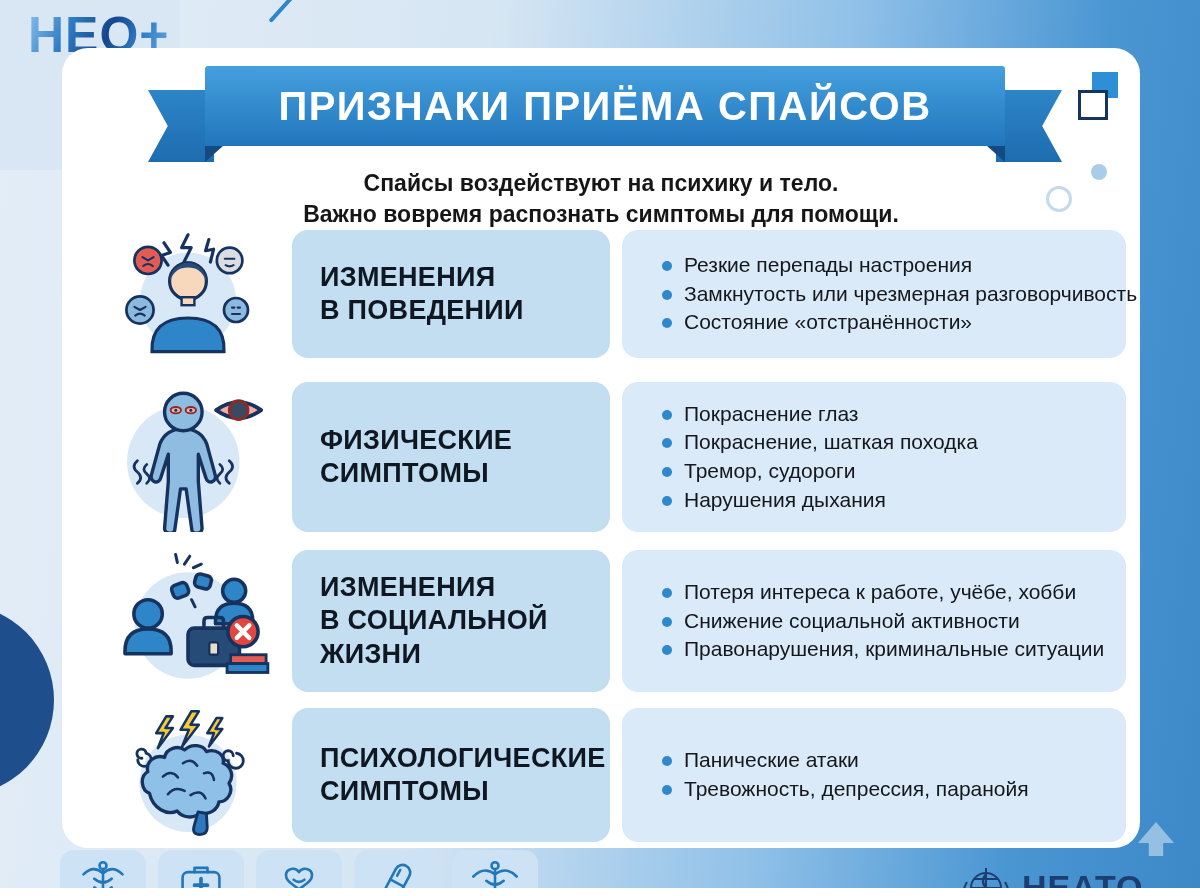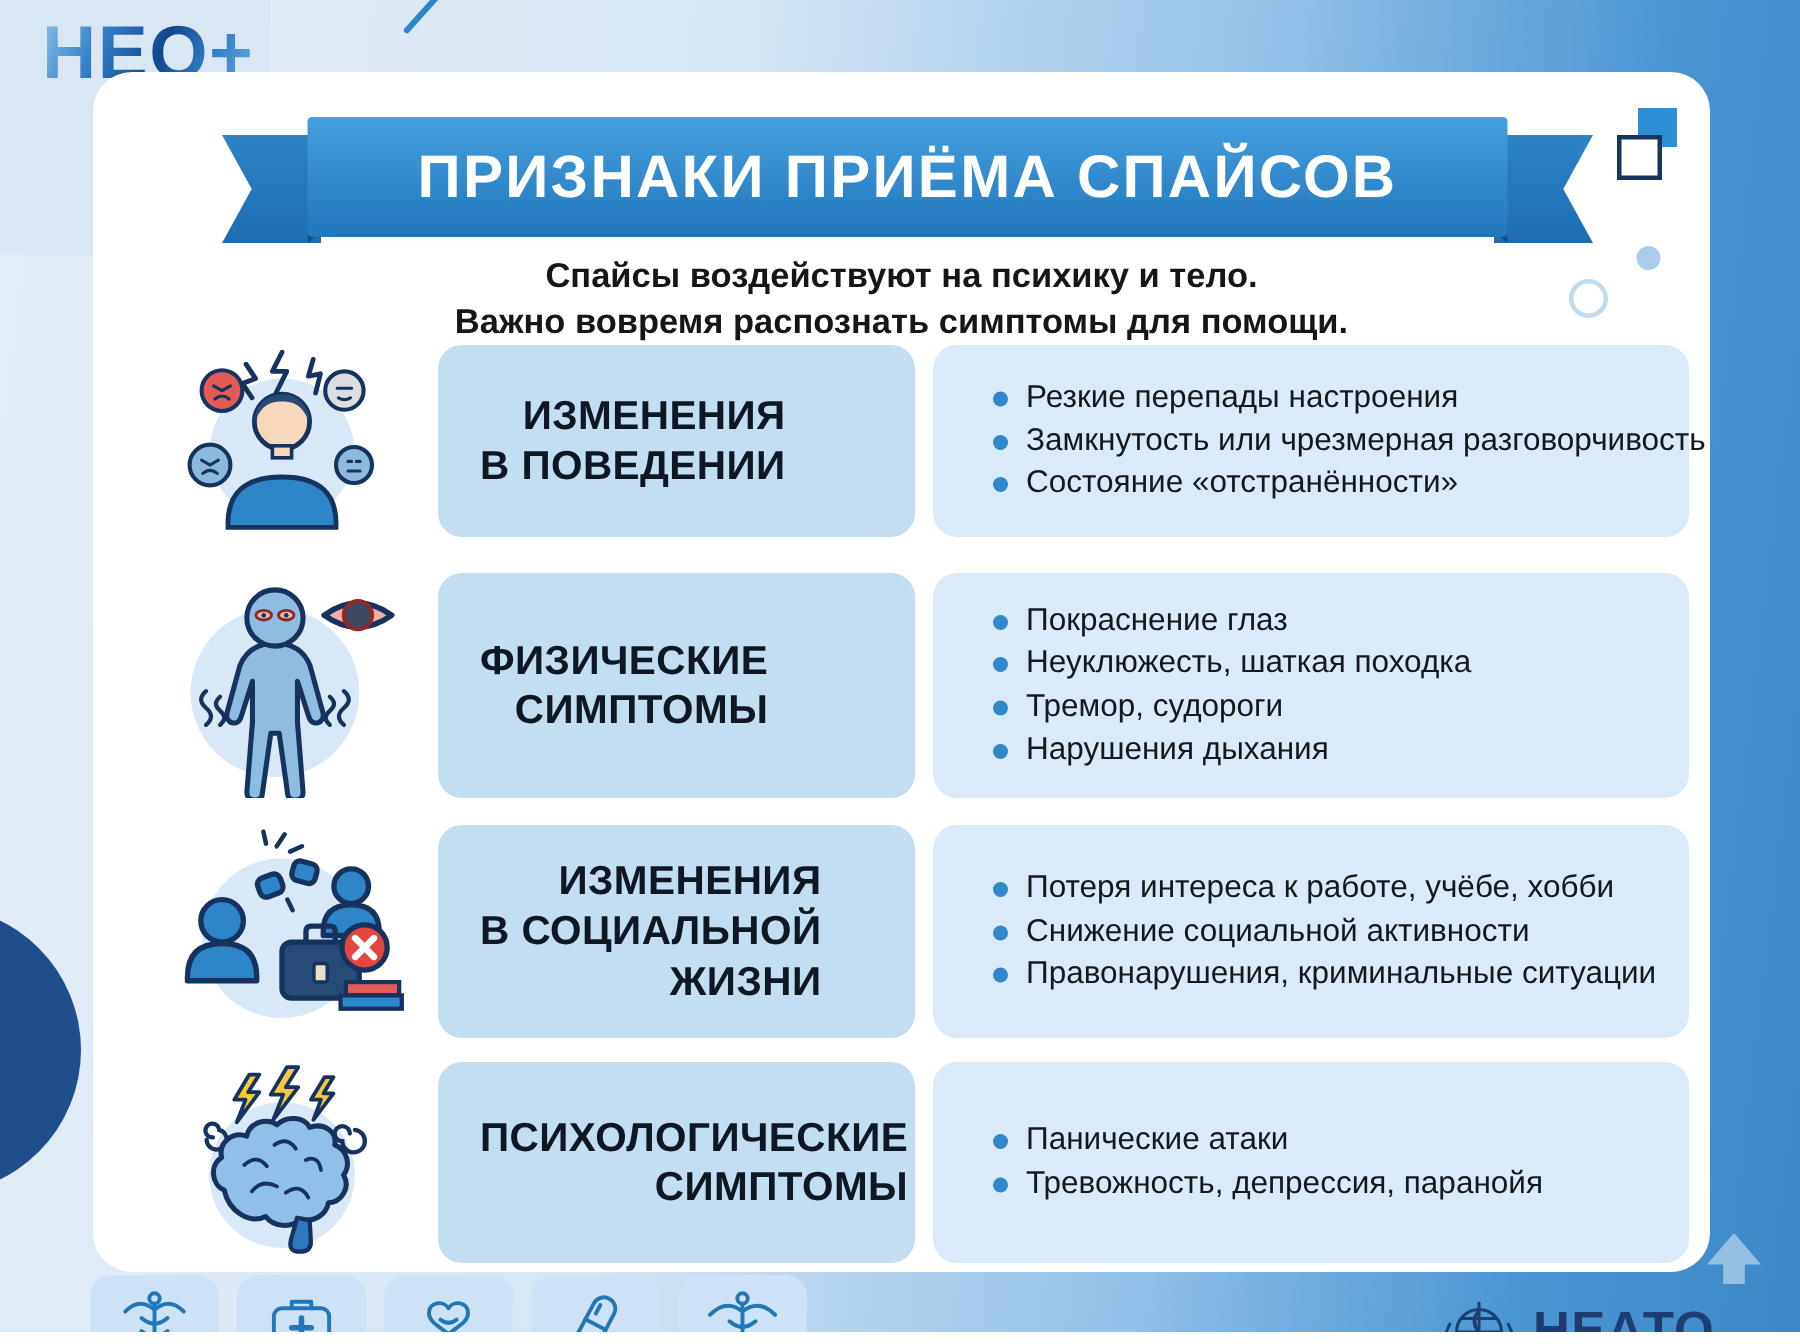--- a/index.html
+++ b/index.html
@@ -24,21 +24,21 @@
   .sq-outline{position:absolute;left:1078px;top:90px;width:24px;height:24px;border:3px solid #16355e;background:#fff;}
   .dot-filled{position:absolute;left:1091px;top:164px;width:16px;height:16px;border-radius:50%;background:#a9cde9;}
   .circ-outline{position:absolute;left:1046px;top:186px;width:20px;height:20px;border-radius:50%;border:3px solid #c2daee;}
 
   
   .logo{position:absolute;left:28px;top:6px;font-size:50px;font-weight:800;letter-spacing:1px;
         background-image:linear-gradient(115deg,#8fc3ee 0%,#2f7cc4 30%,#14478c 55%,#2f7cc4 75%,#6fb0e5 100%);
         -webkit-background-clip:text;background-clip:text;color:transparent;}
 
   
-  .ribbon-main{position:absolute;left:205px;top:78px;width:800px;height:80px;border-radius:3px;
+  .ribbon-main{position:absolute;left:205px;top:66px;width:800px;height:80px;border-radius:3px;
                background:linear-gradient(180deg,#45a0de,#2176bc);
                display:flex;align-items:center;justify-content:center;z-index:3;}
   .ribbon-main h1{margin:0;color:#ffffff;font-size:40px;font-weight:800;letter-spacing:1.5px;white-space:nowrap;}
   .tail{position:absolute;top:90px;width:66px;height:72px;background:linear-gradient(180deg,#2c85c8,#1e6cb0);z-index:1;}
   .tail-left{left:148px;clip-path:polygon(0 0,100% 0,100% 100%,0 100%,30% 50%);}
   .tail-right{left:996px;clip-path:polygon(0 0,100% 0,70% 50%,100% 100%,0 100%);}
   .fold{position:absolute;width:18px;height:16px;background:#134a80;z-index:2;}
   .fold-left{left:205px;top:146px;clip-path:polygon(0 0,100% 0,0 100%);}
   .fold-right{left:987px;top:146px;clip-path:polygon(0 0,100% 0,100% 100%);}
 
@@ -50,21 +50,21 @@
   .row{position:absolute;left:0;width:1200px;}
   .row-1{top:230px;height:128px;}
   .row-2{top:382px;height:150px;}
   .row-3{top:550px;height:142px;}
   .row-4{top:708px;height:134px;}
   .icon-box{position:absolute;left:86px;top:0;width:204px;height:100%;}
   .icon-box svg{width:100%;height:100%;}
   .title-box{position:absolute;left:292px;top:0;width:318px;height:100%;background:#c3ddf1;border-radius:16px;
              display:flex;align-items:center;box-sizing:border-box;padding-left:28px;}
   .title-box h2{margin:0;font-size:27px;font-weight:800;color:#0e1722;line-height:1.24;letter-spacing:.3px;}
-  .title-box h2 span{display:block;text-align:right;}
+  .title-box h2 span{display:block;}
   .list-box{position:absolute;left:622px;top:0;width:504px;height:100%;background:#daeaf8;border-radius:16px;
             display:flex;align-items:center;box-sizing:border-box;padding:8px 14px 8px 18px;}
   .list-box ul{margin:16px;padding:0;list-style:none;}
   .list-box li{position:relative;padding-left:28px;font-size:21px;color:#14181c;line-height:1.36;white-space:nowrap;}
   .list-box li::before{content:"";position:absolute;left:6px;top:10px;width:10px;height:10px;border-radius:50%;background:#2f88cb;}
 
   
   .tile{position:absolute;top:850px;width:86px;height:70px;background:#cde3f5;border-radius:14px;
         display:flex;justify-content:center;}
   .tile svg{margin-top:7px;}
@@ -184,21 +184,21 @@
     </div>
     <div class="title-box">
       <h2>
         <span>ФИЗИЧЕСКИЕ</span>
         <span>СИМПТОМЫ</span>
       </h2>
     </div>
     <div class="list-box">
       <ul>
         <li>Покраснение глаз</li>
-        <li>Неуклюжесть, шаткая походка</li>
+        <li>Покраснение, шаткая походка</li>
         <li>Тремор, судороги</li>
         <li>Нарушения дыхания</li>
       </ul>
     </div>
   </div>
 
   <div class="row row-3">
     <div class="icon-box">
       <svg viewBox="0 0 200 160">
         <circle cx="100" cy="85" r="60" fill="#d8e8f6"></circle>

